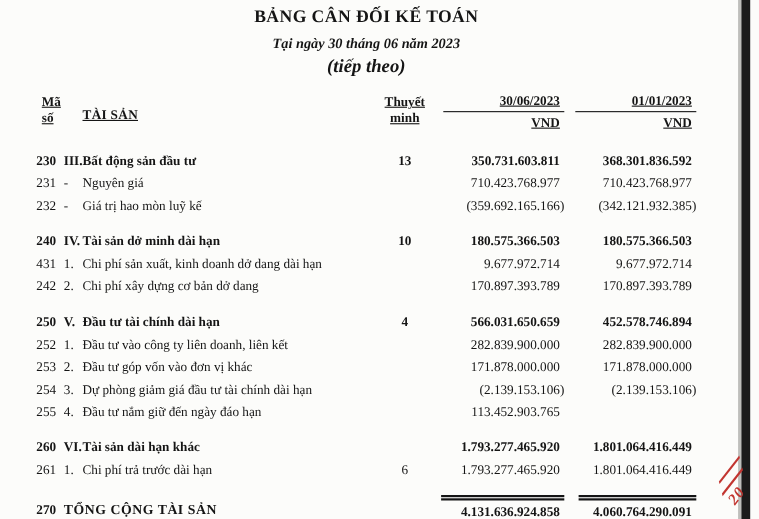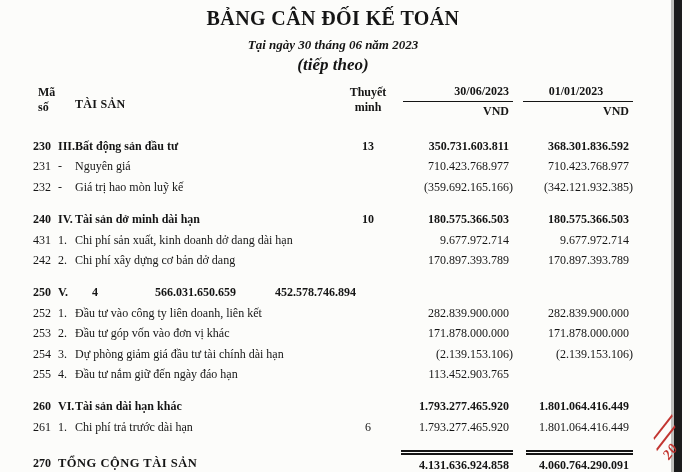--- a/index.html
+++ b/index.html
@@ -8,42 +8,42 @@
     background:#fcfcfa; overflow:hidden;
     font-family:"Liberation Serif","DejaVu Serif",serif;
     color:#151515; font-size:12px;
   }
   
   .scan-edge { position:absolute; left:674px; top:0; width:8px; height:472px; background:#1b1b1b; }
   .scan-edge-soft { position:absolute; left:671px; top:0; width:3px; height:472px; background:#8a8a86; opacity:.55; }
 
   
   .titleblock { position:absolute; left:33px; top:7px; width:600px; text-align:center; }
-  .doc-title { font-size:20px; font-weight:bold; letter-spacing:.4px; }
+  .doc-title { font-size:16px; font-weight:bold; letter-spacing:.4px; }
   .doc-date  { font-size:13px; font-weight:bold; font-style:italic; margin-top:7px; }
   .doc-cont  { font-size:17px;  font-weight:bold; font-style:italic; margin-top:2px; }
 
   
   .tablewrap { position:absolute; left:33px; top:84px; width:600px; }
   .hrow, .row { display:flex; align-items:flex-start; }
   .c-code   { width:25px; flex:none; }
   .c-prefix { width:17px; flex:none; }
   .c-label  { flex:1; min-width:0; }
   .c-note   { width:40px; flex:none; text-align:center; }
   .c-v1     { width:125px; flex:none; text-align:right; }
   .c-v2     { width:120px; flex:none; text-align:right; }
 
   
-  .hrow { font-weight:bold; line-height:15px; margin-bottom:1px; }
+  .hrow { font-weight:bold; line-height:15px; margin-bottom:1px;text-decoration:underline; }
   .h-two { padding-top:1px; }
   .h-code div { text-align:left; padding-left:5px; }
   .h-label { align-self:center; padding-top:6px; letter-spacing:.3px; }
   .h-date { border-bottom:1.5px solid #141414; padding:0 4px 2px 0; text-align:right; }
   .c-v1 .h-date { margin-left:15px; }
-  .c-v2 .h-date { margin-left:10px;text-align:center; }
+  .c-v2 .h-date { margin-left:10px; }
   .h-unit { text-align:right; padding:2px 4px 0 0; }
 
   
   .tbody { margin-top:17px; }
   .row { height:20.4px; line-height:20.4px; }
   .row.gap { margin-top:12px; }
   .row .c-code { font-weight:bold; }
   .row.item .c-code { font-weight:normal; }
   .row.section { font-weight:bold; }
   .num span { display:block; }
@@ -173,20 +173,21 @@
     <div class="c-v1 num">
             <span class="pad">170.897.393.789</span>
           </div>
     <div class="c-v2 num">
             <span class="pad">170.897.393.789</span>
           </div>
   </div>
         <div class="row section gap">
     <div class="c-code">250</div>
     <div class="c-prefix">V.</div>
+    <div class="c-label">Đầu tư tài chính dài hạn</div>
     <div class="c-note">4</div>
     <div class="c-v1 num">
             <span class="pad">566.031.650.659</span>
           </div>
     <div class="c-v2 num">
             <span class="pad">452.578.746.894</span>
           </div>
   </div>
         <div class="row item">
     <div class="c-code">252</div>

